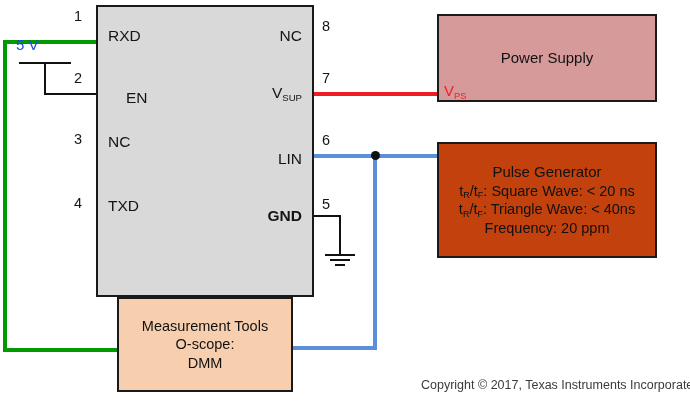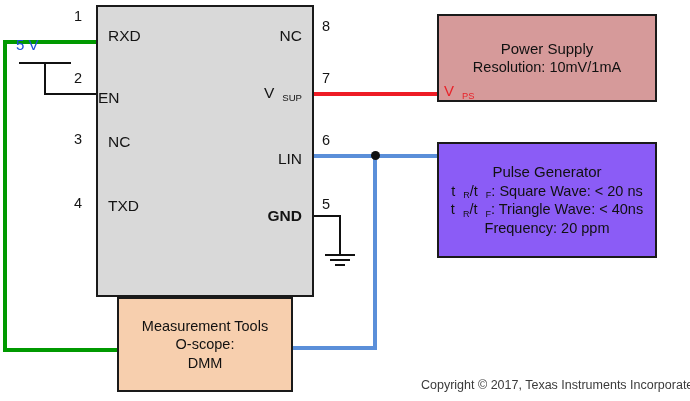--- a/index.html
+++ b/index.html
@@ -45,35 +45,34 @@
     position: absolute;
     font-size: 14.5px;
     color: #141414;
     white-space: nowrap;
   }
   sub {
     font-size: 0.62em;
     vertical-align: baseline;
     position: relative;
     bottom: -0.28em;
-    margin-left: 8px;
   }
   #ps-box {
     left: 437px;
     top: 14px;
     width: 220px;
     height: 88px;
     background: #d69a9a;
   }
   #pg-box {
     left: 437px;
     top: 142px;
     width: 220px;
     height: 116px;
-    background: #8b5cf6;
+    background: #c2410c;
   }
   #mt-box {
     left: 117px;
     top: 297px;
     width: 176px;
     height: 95px;
     background: #f7cfae;
   }
   .box-line {
     font-size: 14.5px;
@@ -150,21 +149,21 @@
   <div class="dot" style="left:371px; top:151px;"></div>
 
   <div class="gnd-bar" style="left:312px; top:215px; width:29px; height:2px;"></div>
   <div class="gnd-bar" style="left:339px; top:215px; width:2px; height:40px;"></div>
   <div class="gnd-bar" style="left:325px; top:254px; width:30px; height:2px;"></div>
   <div class="gnd-bar" style="left:330px; top:259px; width:20px; height:2px;"></div>
   <div class="gnd-bar" style="left:335px; top:264px; width:10px; height:2px;"></div>
 
   <div class="box" id="chip">
     <span class="pin-label" style="left:10px; top:20px;">RXD</span>
-    <span class="pin-label" style="left:0; top:82px;">EN</span>
+    <span class="pin-label" style="left:28px; top:82px;">EN</span>
     <span class="pin-label" style="left:10px; top:126px;">NC</span>
     <span class="pin-label" style="left:10px; top:190px;">TXD</span>
 
     <span class="pin-label" style="right:10px; top:20px;">NC</span>
     <span class="pin-label" style="right:10px; top:77px;"><span>V</span><sub>SUP</sub></span>
     <span class="pin-label" style="right:10px; top:143px;">LIN</span>
     <span class="pin-label" style="right:10px; top:200px;font-weight:bold;">GND</span>
   </div>
 
   <span class="pin-num" style="left:74px; top:8px;">1</span>
@@ -174,21 +173,20 @@
 
   <span class="pin-num" style="left:322px; top:18px;">8</span>
   <span class="pin-num" style="left:322px; top:70px;">7</span>
   <span class="pin-num" style="left:322px; top:132px;">6</span>
   <span class="pin-num" style="left:322px; top:196px;">5</span>
 
   <span id="src-label">5 V</span>
 
   <div class="box" id="ps-box">
     <div class="box-title">Power Supply</div>
-    <div class="box-line">Resolution: 10mV/1mA</div>
   </div>
   <span id="vps-label"><span>V</span><sub>PS</sub></span>
 
   <div class="box" id="pg-box">
     <div class="box-title">Pulse Generator</div>
     <div class="box-line"><span>t</span><sub>R</sub><span>/</span><span>t</span><sub>F</sub><span>: Square Wave: &lt; 20 ns</span></div>
     <div class="box-line"><span>t</span><sub>R</sub><span>/</span><span>t</span><sub>F</sub><span>: Triangle Wave: &lt; 40ns</span></div>
     <div class="box-line">Frequency: 20 ppm</div>
   </div>
 

